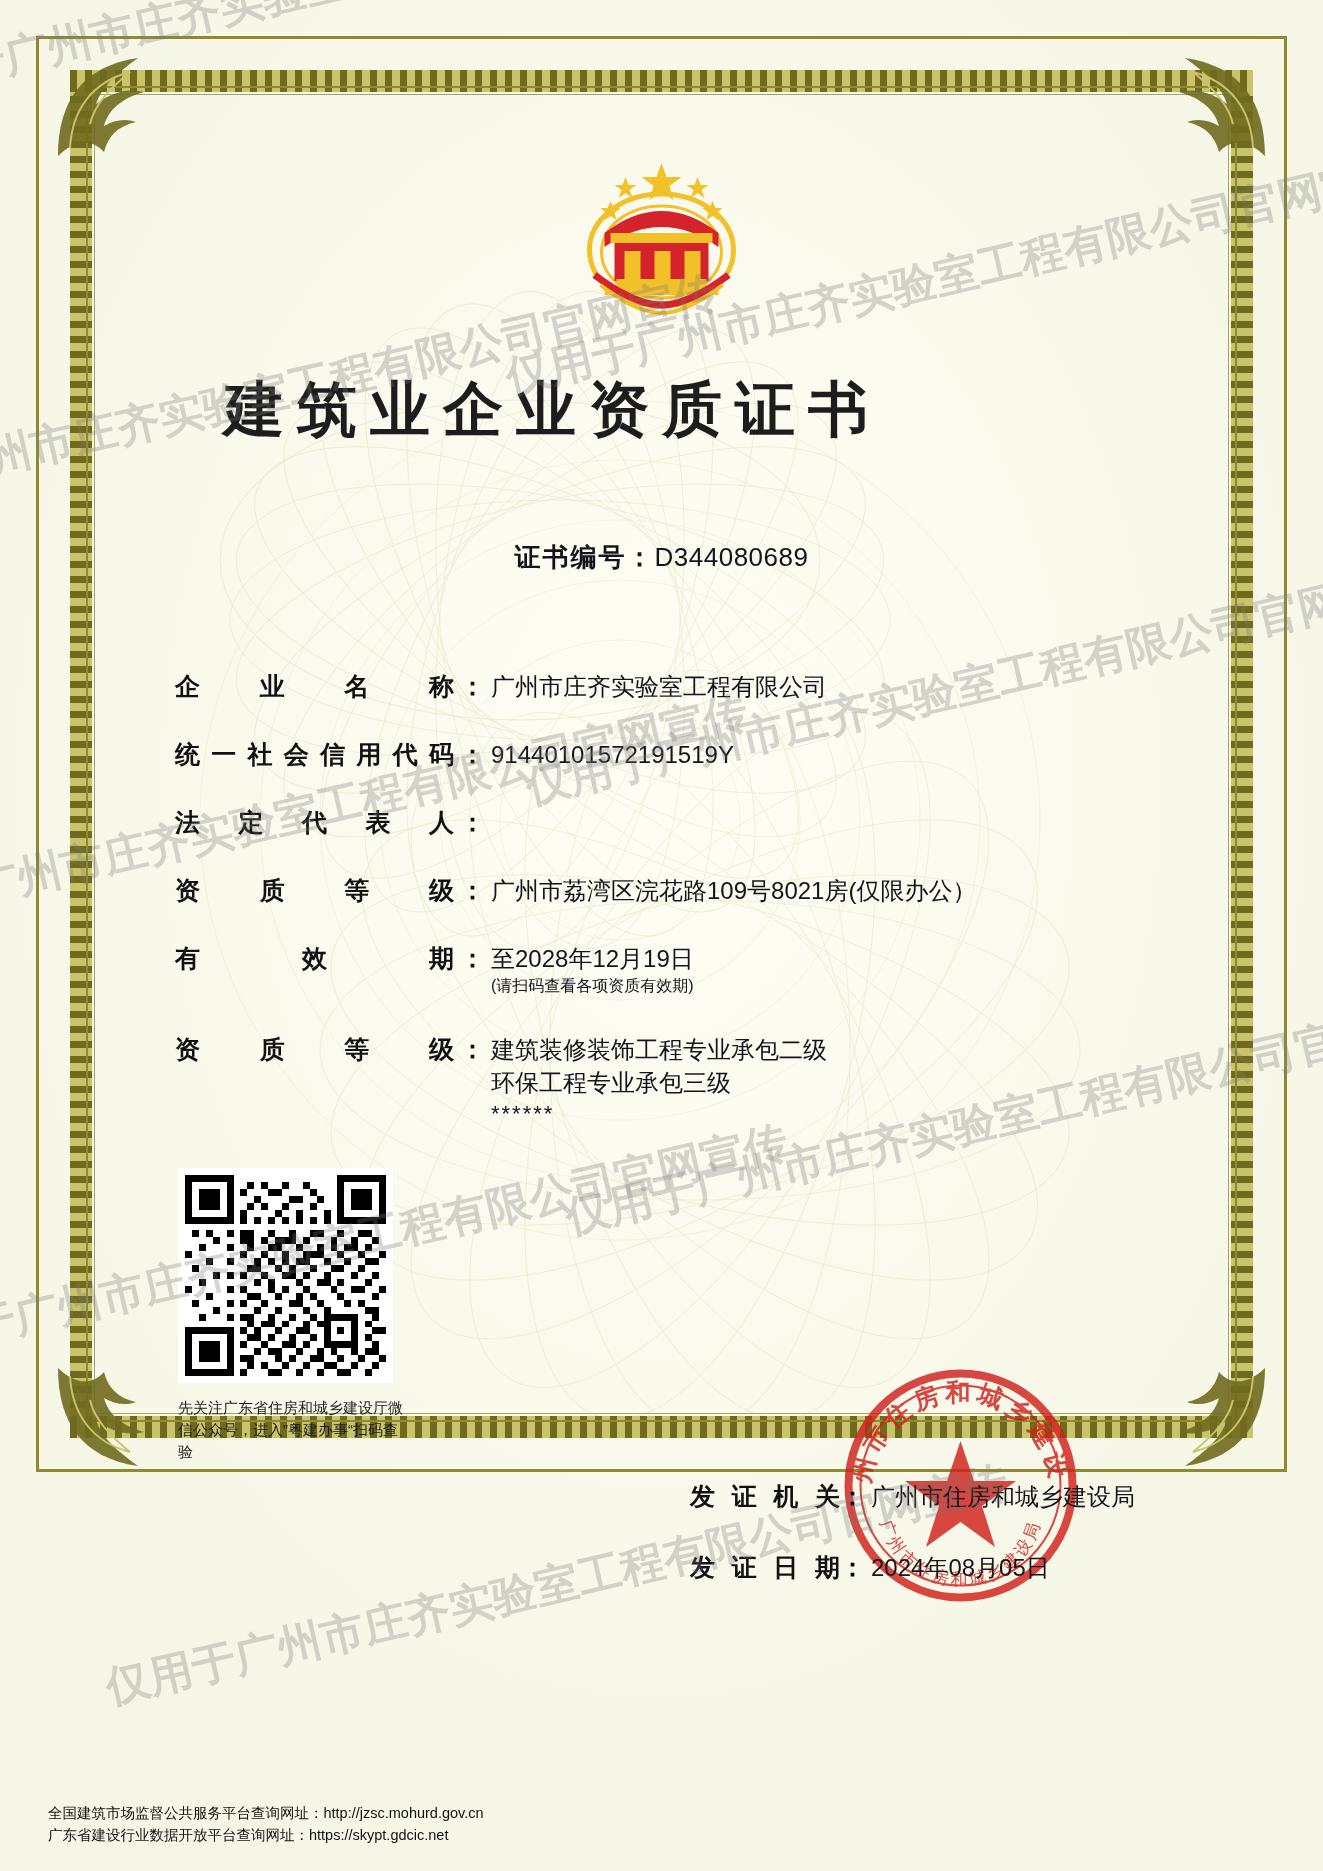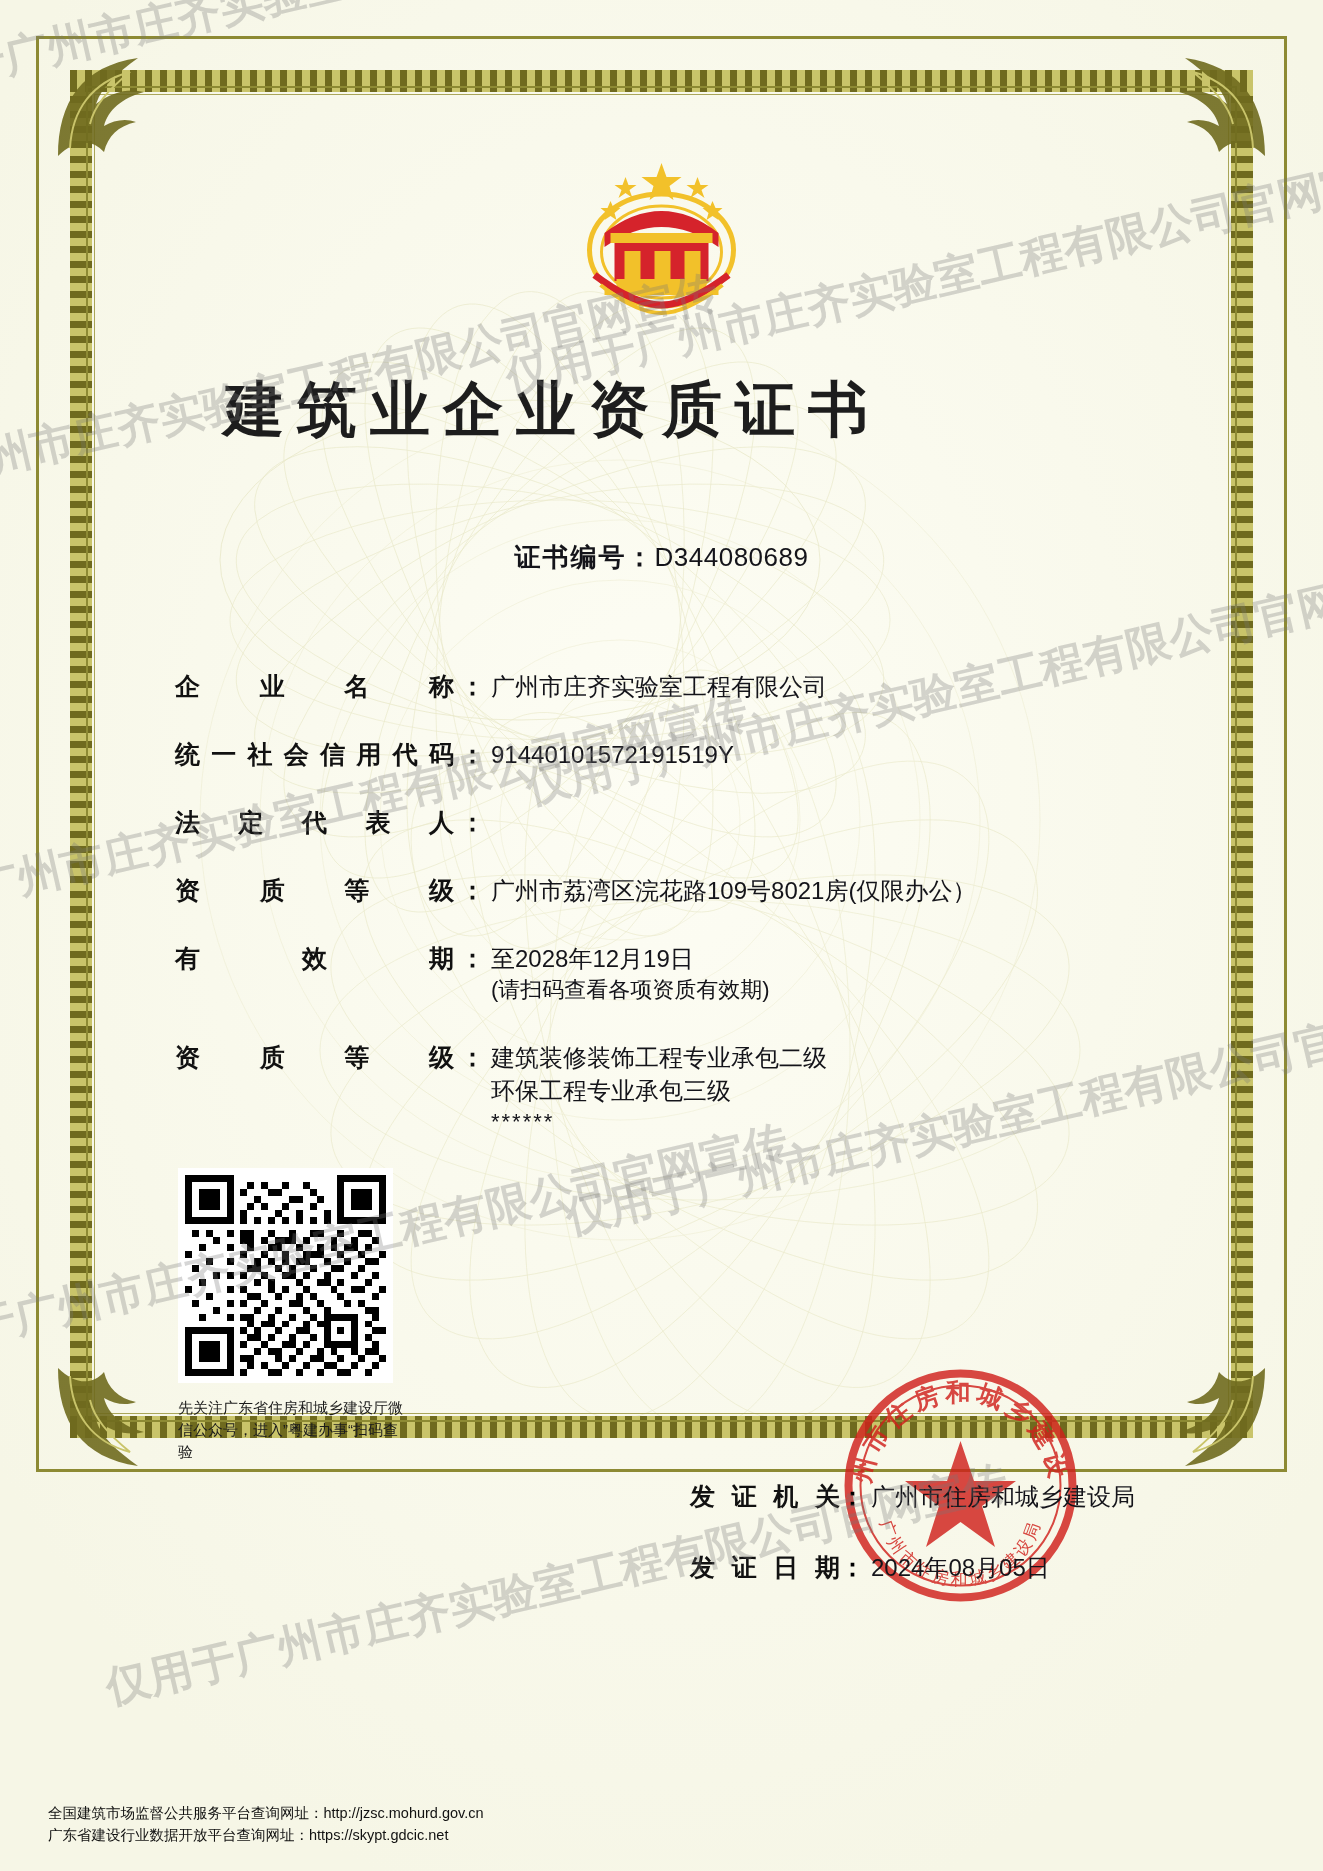--- a/index.html
+++ b/index.html
@@ -153,21 +153,21 @@
     margin-right: 6px;
   }
   .field-value {
     flex: 1 1 auto;
     font-size: 24px;
     color: #14141a;
     line-height: 1.38;
   }
   .field-value .sub {
     display: block;
-    font-size: 22px;
+    font-size: 16px;
   }
   .field-value .line {
     display: block;
   }
   .field-value .stars {
     display: block;
     font-size: 22px;
     letter-spacing: 2px;
   }
 

